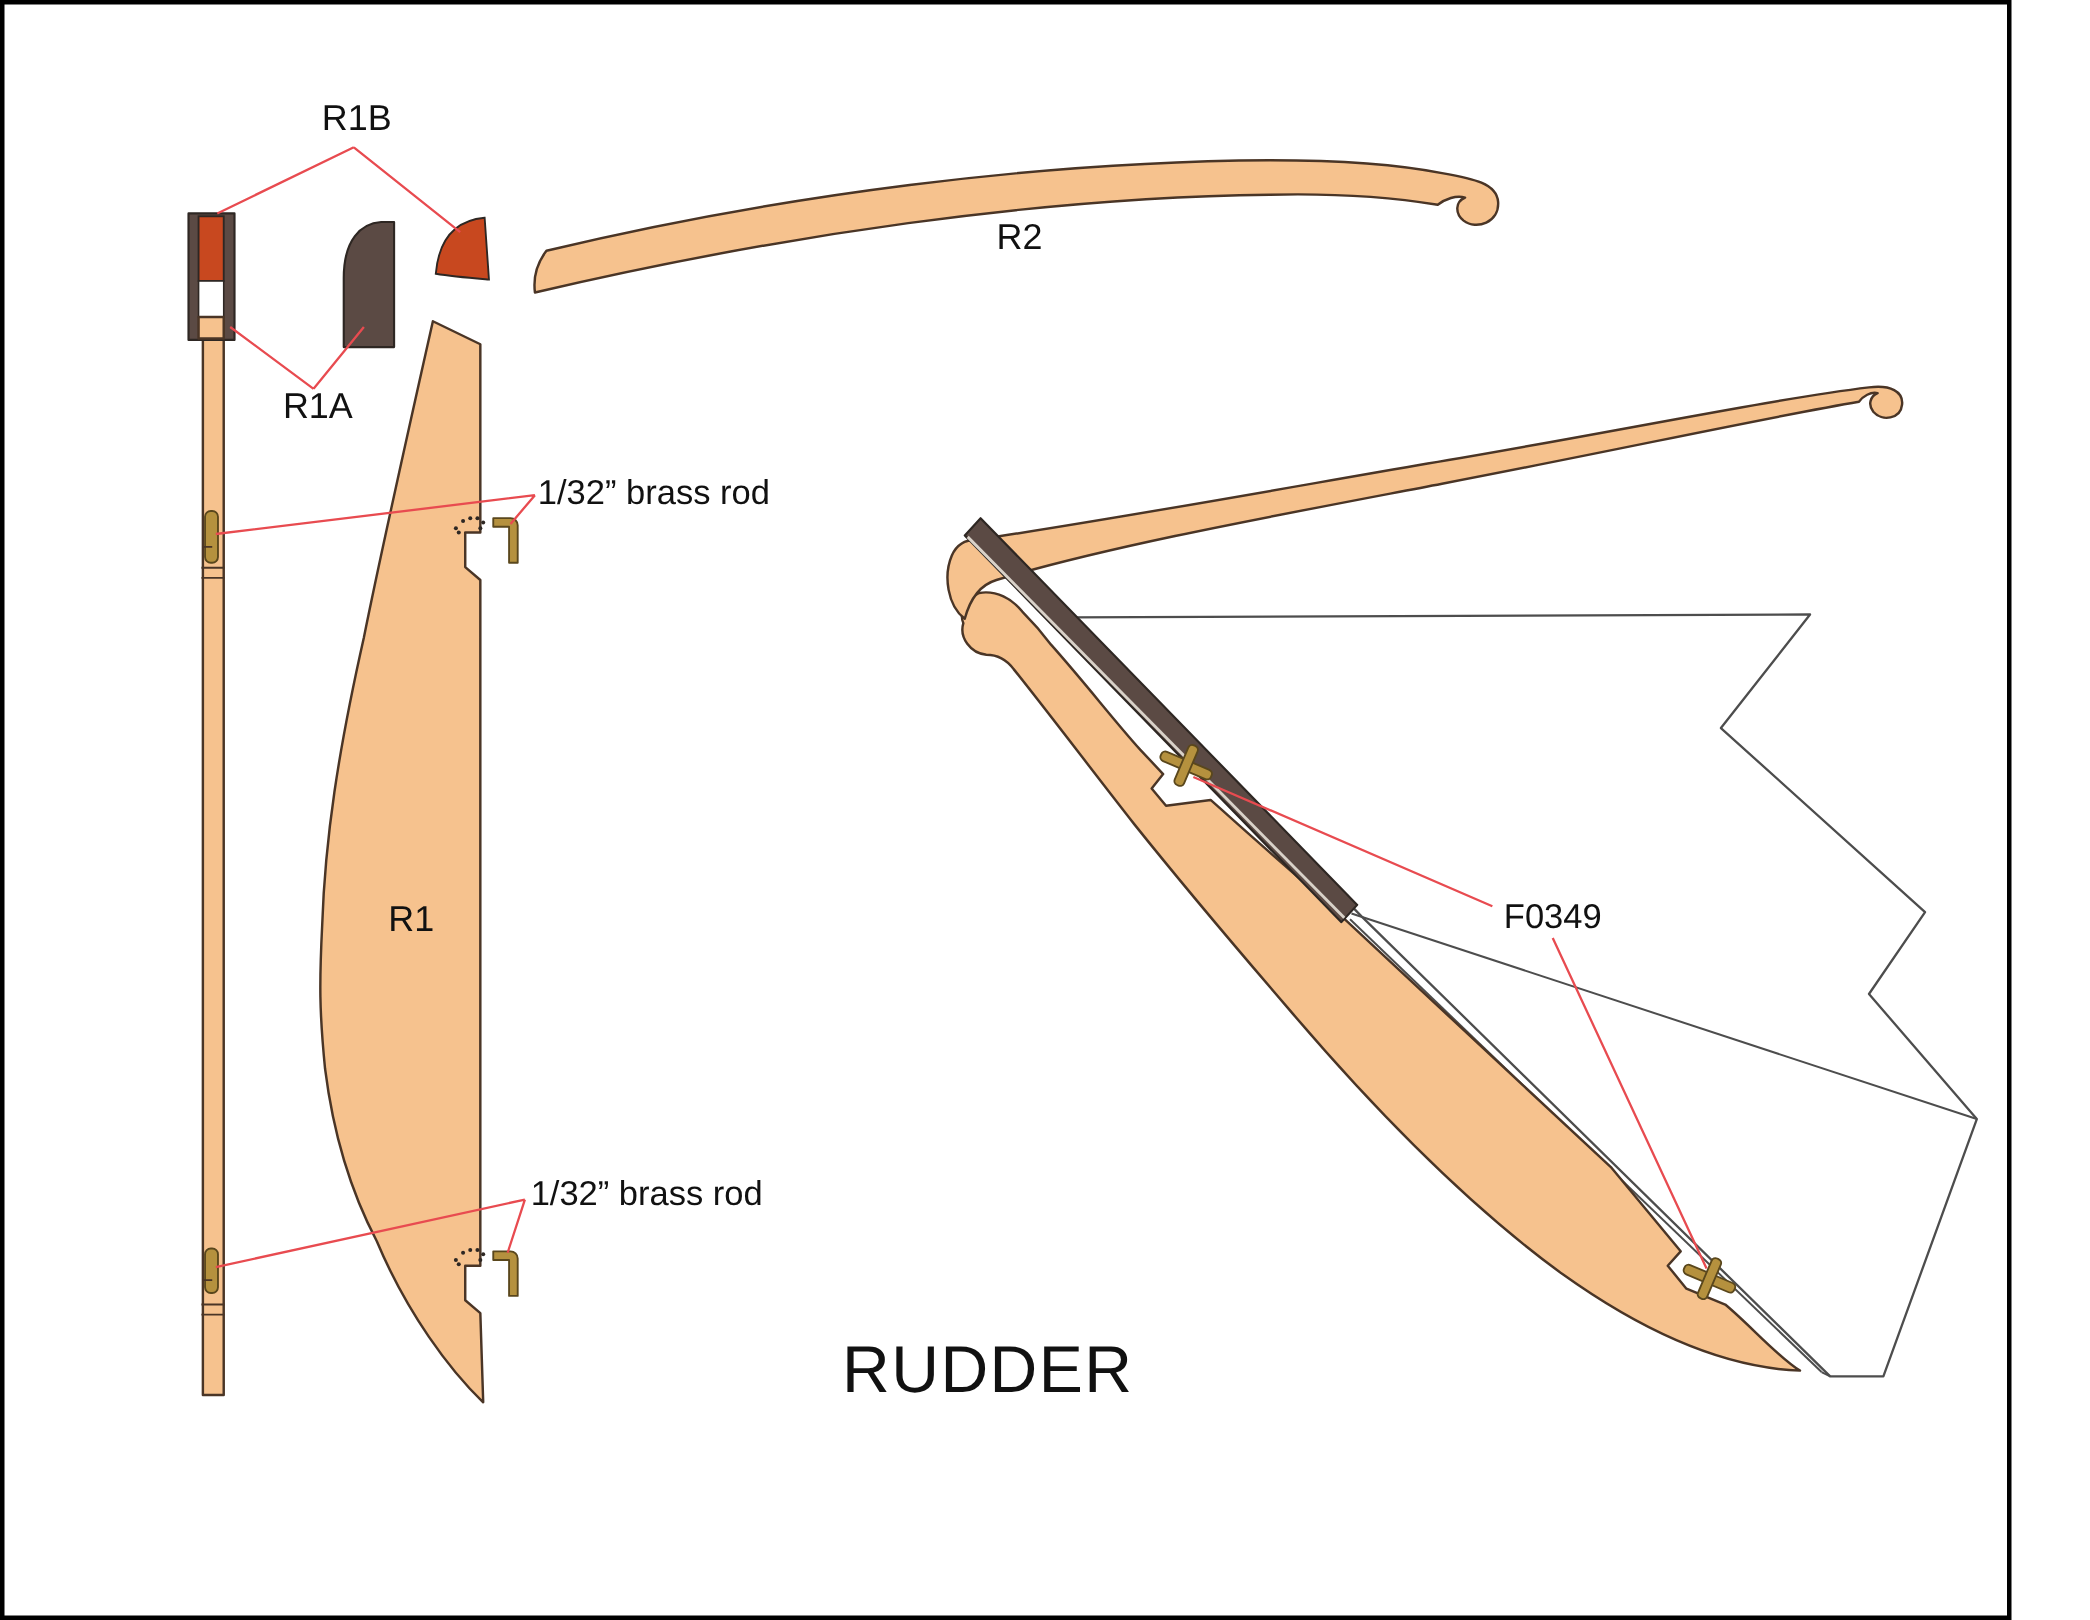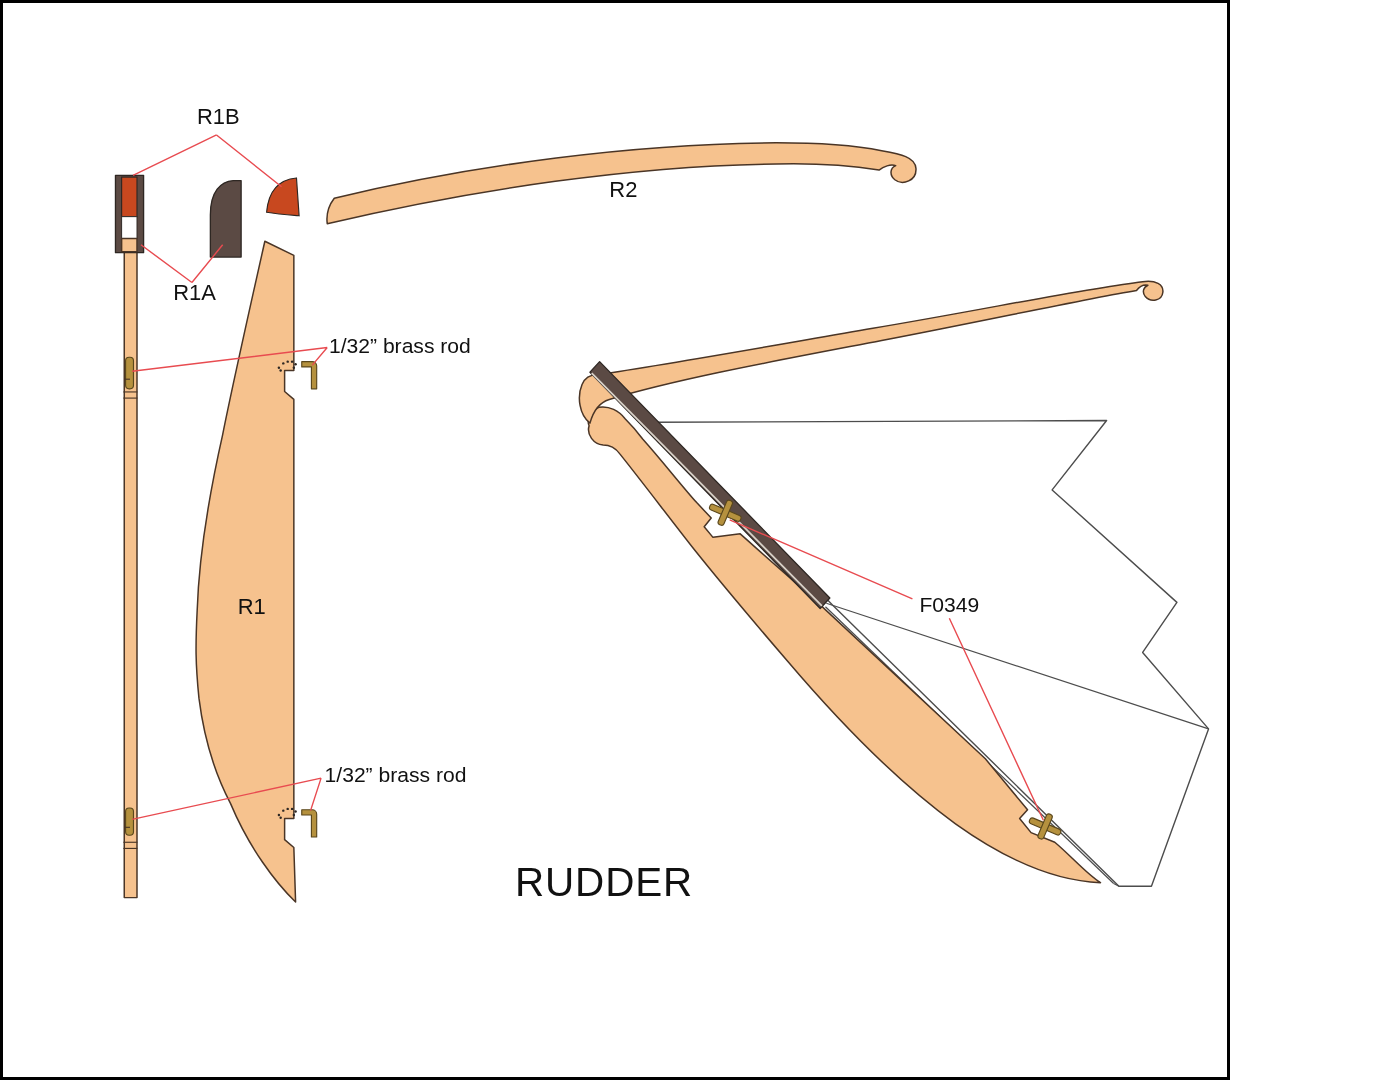--- a/index.html
+++ b/index.html
@@ -1,18 +1,18 @@
 <!DOCTYPE html>
 <html style="--wood: #F6C28E; --wood_outline: #4A3526; --dark: #5B4A44; --dark_outline: #2E2723; --orange: #C8481F; --brass: #B5913E; --brass_outline: #5A471C; --leader: #E84B50; --hull_line: #4D4D4D; --highlight: #D9D2C9; --ink: #111111; --border: #000000;"><head>
 <meta charset="utf-8">
 <style>
   html,body{margin:0;padding:0;background:#fff;}
   .canvas{
     position:relative;
-    width:1230px;height:1080px;
+    width:1341px;height:1080px;
     box-sizing:border-box;
     border:3px solid var(--border,#000);
     background:#fff;
     font-family:"Liberation Sans", sans-serif;
   }
   svg{display:block;width:100%;height:100%;}
   .wood{fill:var(--wood);stroke:var(--wood_outline);stroke-width:1.7;stroke-linejoin:round;}
   .dark{fill:var(--dark);stroke:var(--dark_outline);stroke-width:1.5;stroke-linejoin:round;}
   .orange{fill:var(--orange);stroke:var(--dark_outline);stroke-width:1.3;}
   .brass{fill:var(--brass);stroke:var(--brass_outline);stroke-width:1.3;stroke-linejoin:round;}

